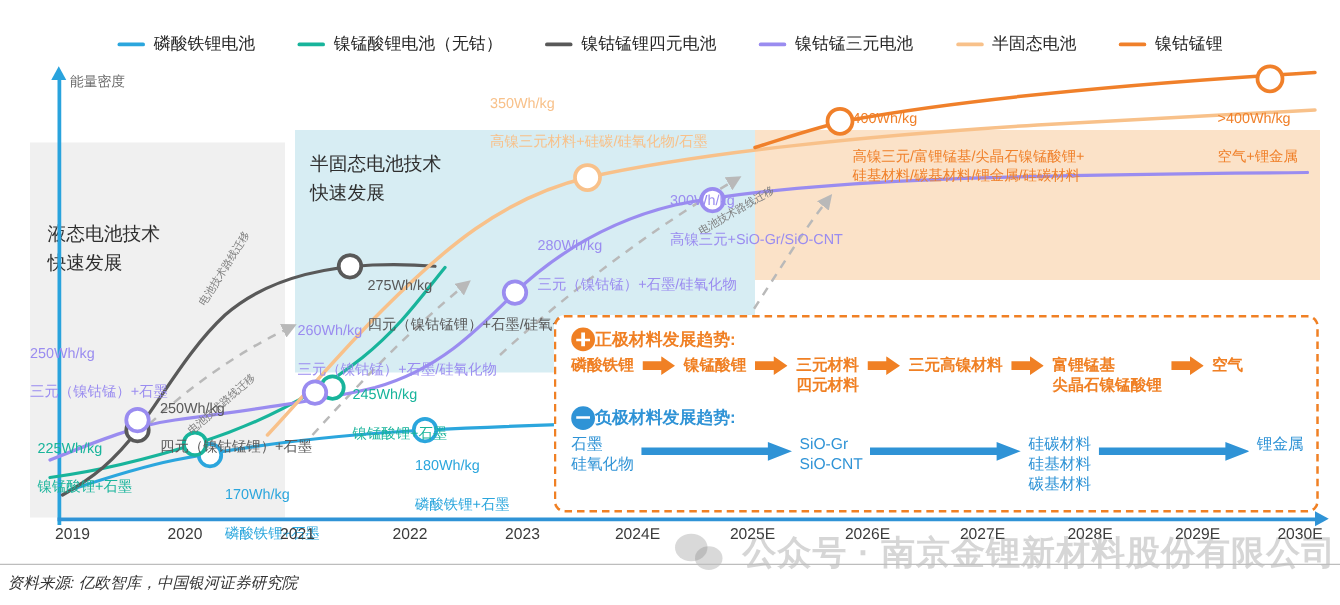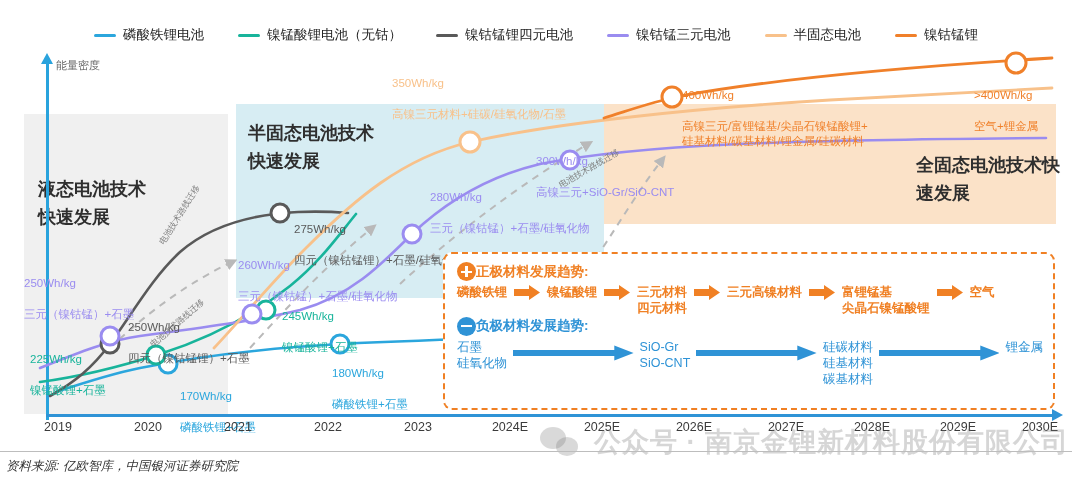--- a/index.html
+++ b/index.html
@@ -21,21 +21,21 @@
 
   
   .plot{position:absolute;left:0;top:48px;width:1072px;height:380px;}
 
   .band{position:absolute;top:0;}
   .band-liquid{left:24px;width:204px;top:66px;height:300px;background:#f0f0f0;}
   .band-semi{left:236px;width:368px;top:56px;height:194px;background:#d7edf3;}
   .band-solid{left:604px;width:452px;top:56px;height:120px;background:#fbe2c8;}
 
   .band-title{
-    position:absolute;font-size:18px;font-weight:bold;color:#2f2f2f;
+    position:absolute;font-size:15px;font-weight:normal;color:#2f2f2f;
     line-height:1.55;white-space:pre-line;
   }
   .band-title.liquid{left:38px;top:128px;}
   .band-title.semi{left:248px;top:72px;}
   .band-title.solid{left:916px;top:104px;}
 
   
   .y-axis{position:absolute;left:46px;top:14px;width:3px;height:358px;background:#29a3dd;}
   .y-arrow{position:absolute;left:41px;top:5px;width:0;height:0;
     border-left:6.5px solid transparent;border-right:6.5px solid transparent;
@@ -133,21 +133,20 @@
   <div class="plot">
 
     <div class="band band-liquid"></div>
     <div class="band band-semi"></div>
     <div class="band band-solid"></div>
 
     <div class="band-title liquid">液态电池技术
 快速发展</div>
     <div class="band-title semi">半固态电池技术
 快速发展</div>
-    <div class="band-title solid">全固态电池技术快速发展</div>
 
     <div class="y-arrow"></div>
     <div class="y-axis"></div>
     <div class="y-label">能量密度</div>
     <div class="x-axis"></div>
     <div class="x-arrow"></div>
 
     <svg class="curves" viewBox="0 0 1072 380">
       <defs>
         <marker id="dashhead" markerWidth="6" markerHeight="6" refX="3" refY="3" orient="auto">
@@ -304,21 +303,21 @@
         <path d="M0,4 L15,4 L15,0 L26,7.5 L15,15 L15,11 L0,11 Z" fill="#f08024"></path>
         </svg>
       <span class="mat-cell pos">富锂锰基
 尖晶石镍锰酸锂</span>
       <svg class="arrow-pos" width="26" height="15" viewBox="0 0 26 15">
         <path d="M0,4 L15,4 L15,0 L26,7.5 L15,15 L15,11 L0,11 Z" fill="#f08024"></path>
         </svg>
       <span class="mat-cell pos">空气</span>
     </div>
 
-    <div class="mat-head" style="">
+    <div class="mat-head" style="margin-top:8px;">
       <span class="badge minus"></span>
       <span class="mat-head-label neg">负极材料发展趋势:</span>
     </div>
 
     <div class="mat-row">
       <span class="mat-cell neg">石墨
 硅氧化物</span>
       <svg class="arrow-neg" height="16" viewBox="0 0 100 16" preserveAspectRatio="none">
         <path d="M0,5 L84,5 L84,0.5 L100,8 L84,15.5 L84,11 L0,11 Z" fill="#2f93d6"></path>
         </svg>

